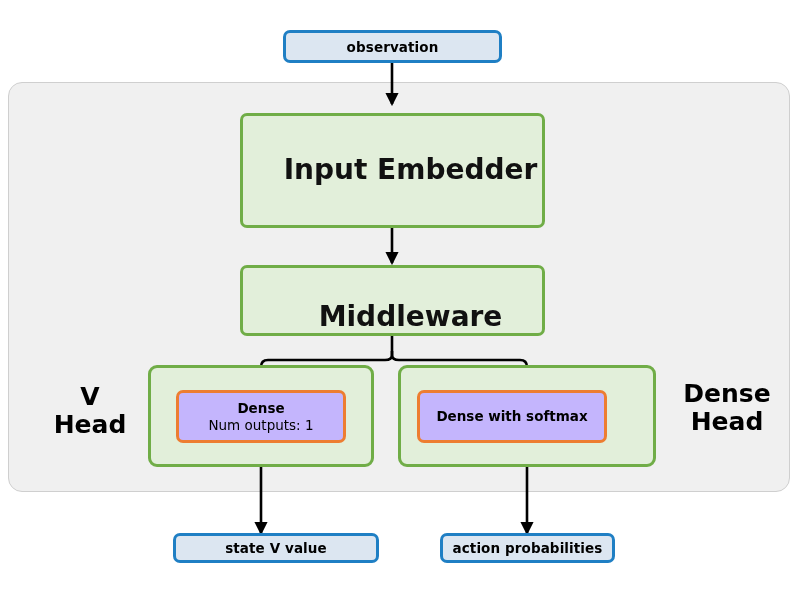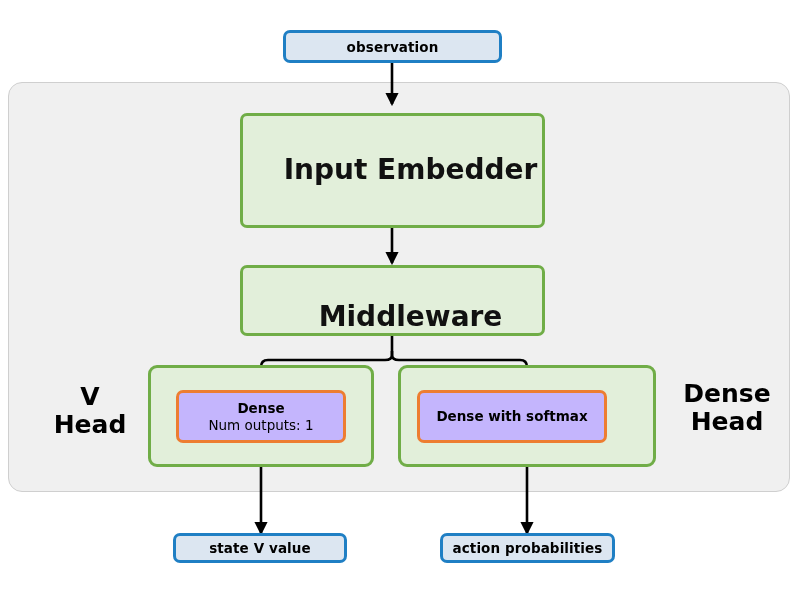--- a/index.html
+++ b/index.html
@@ -144,21 +144,21 @@
 
   <div class="head-group" style="left:398px;top:365px;width:258px;height:102px;"></div>
 
   <div class="node layer" style="left:417px;top:390px;width:190px;height:53px;">
     <span class="layer-title">Dense with softmax</span>
   </div>
 
   <div class="head-caption" style="left:663px;top:380px;width:128px;">Dense
 Head</div>
 
-  <div class="node io-node" style="left:173px;top:533px;width:174px;height:30px;">
+  <div class="node io-node" style="left:173px;top:533px;width:206px;height:30px;">
     <span>state V value</span>
   </div>
 
   <div class="node io-node" style="left:440px;top:533px;width:175px;height:30px;">
     <span>action probabilities</span>
   </div>
 
 </div>
 
 </body></html>

